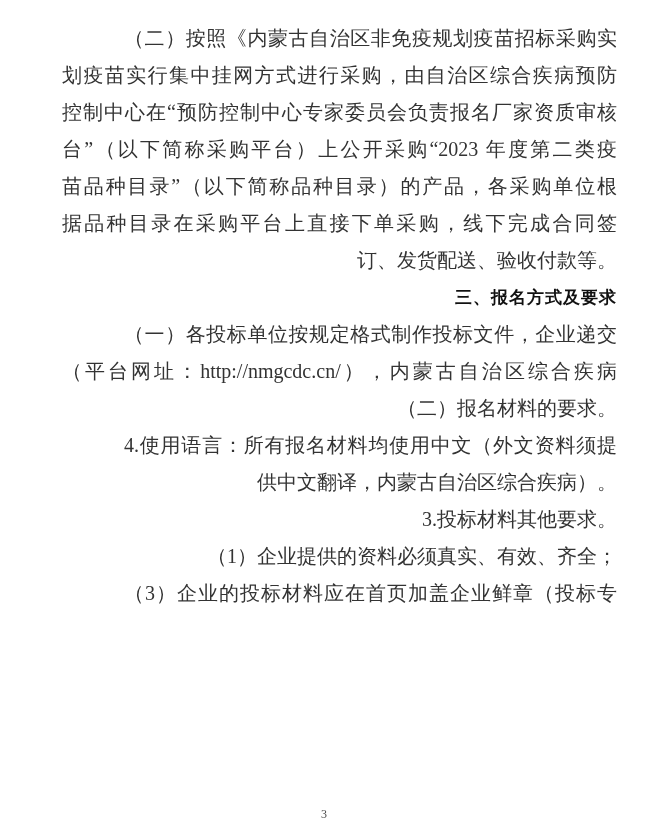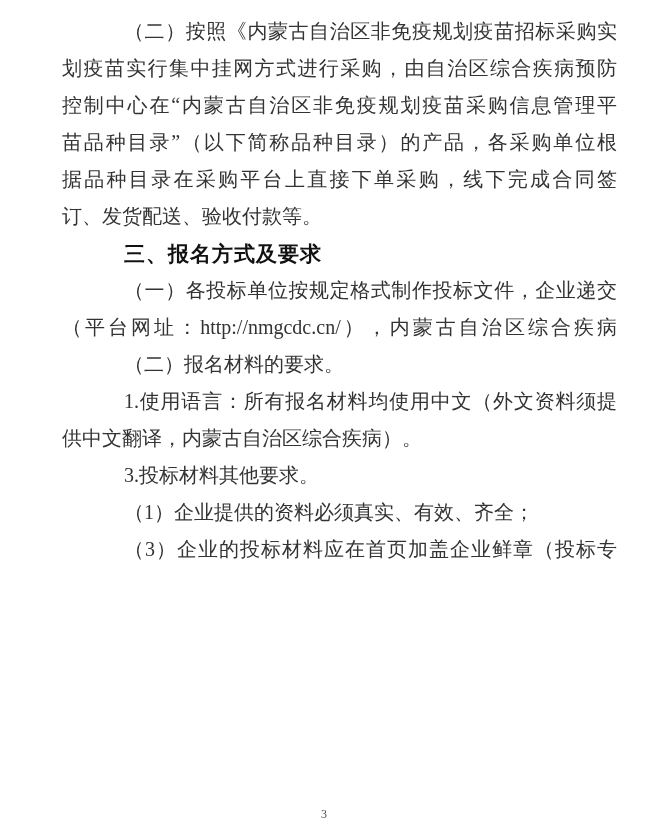--- a/index.html
+++ b/index.html
@@ -11,43 +11,43 @@
     position: relative;
     width: 648px;
     height: 832px;
     background: #ffffff;
     overflow: hidden;
     font-family: "Liberation Serif", "DejaVu Serif", serif;
   }
   .doc-body {
     position: absolute;
     left: 62px;
-    top: 13px;
+    top: 20px;
     width: 555px;
   }
   .line {
     height: 37px;
     line-height: 37px;
     font-size: 20px;
     color: #333333;
-    text-align: left;
+    text-align: right;
     overflow: hidden;
   }
   .line.justify {
     text-align: justify;
     text-align-last: justify;
   }
   .line.indent {
     text-indent: 62px;
   }
   .line.bold {
     font-weight: bold;
     color: #111111;
     font-family: "Liberation Sans", "DejaVu Sans", sans-serif;
-    font-size: 21px;
+    font-size: 17px;
     letter-spacing: 1px;
   }
   .page-number {
     position: absolute;
     left: 0;
     right: 0;
     top: 806px;
     text-align: center;
     font-size: 12px;
     line-height: 16px;
@@ -55,28 +55,29 @@
     font-family: "Liberation Serif", "DejaVu Serif", serif;
   }
 </style>
 </head>
 <body>
 
 <div class="page">
   <div class="doc-body">
       <div class="line indent justify">（二）按照《内蒙古自治区非免疫规划疫苗招标采购实</div>
       <div class="line justify">划疫苗实行集中挂网方式进行采购，由自治区综合疾病预防</div>
-      <div class="line justify">控制中心在“内蒙古自治区非免疫规划疫苗采购信息管理平</div>
+      <div class="line justify">控制中心在“预防控制中心专家委员会负责报名厂家资质审核</div>
+      <div class="line justify">台”（以下简称采购平台）上公开采购“2023 年度第二类疫</div>
       <div class="line justify">苗品种目录”（以下简称品种目录）的产品，各采购单位根</div>
       <div class="line justify">据品种目录在采购平台上直接下单采购，线下完成合同签</div>
       <div class="line">订、发货配送、验收付款等。</div>
       <div class="line indent bold">三、报名方式及要求</div>
       <div class="line indent justify">（一）各投标单位按规定格式制作投标文件，企业递交</div>
       <div class="line justify">（平台网址：http://nmgcdc.cn/），内蒙古自治区综合疾病</div>
       <div class="line indent">（二）报名材料的要求。</div>
-      <div class="line indent justify">1.使用语言：所有报名材料均使用中文（外文资料须提</div>
+      <div class="line indent justify">4.使用语言：所有报名材料均使用中文（外文资料须提</div>
       <div class="line">供中文翻译，内蒙古自治区综合疾病）。</div>
       <div class="line indent">3.投标材料其他要求。</div>
       <div class="line indent">（1）企业提供的资料必须真实、有效、齐全；</div>
       <div class="line indent justify">（3）企业的投标材料应在首页加盖企业鲜章（投标专</div>
     </div>
   <div class="page-number">3</div>
 </div>
 
 </body></html>

